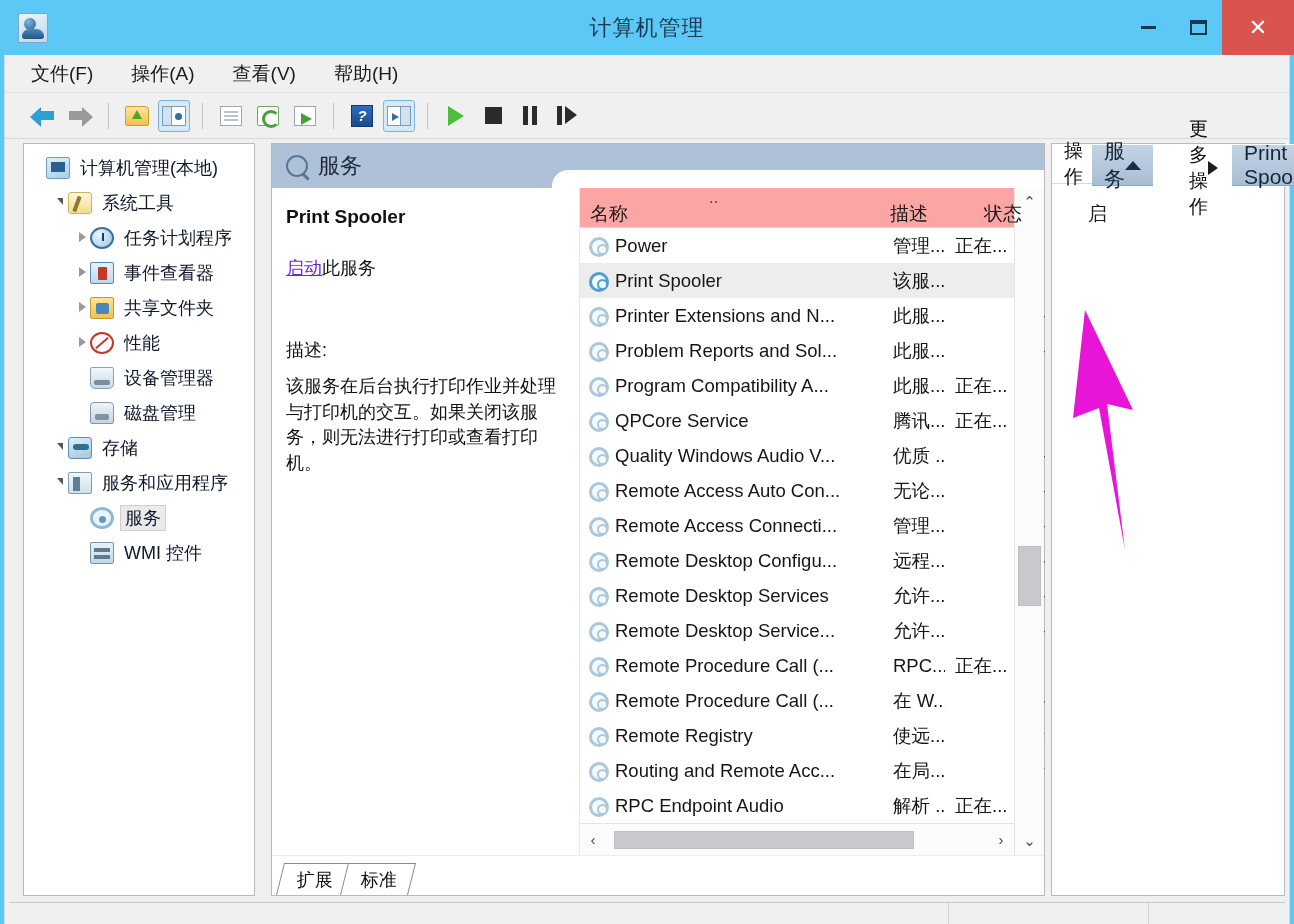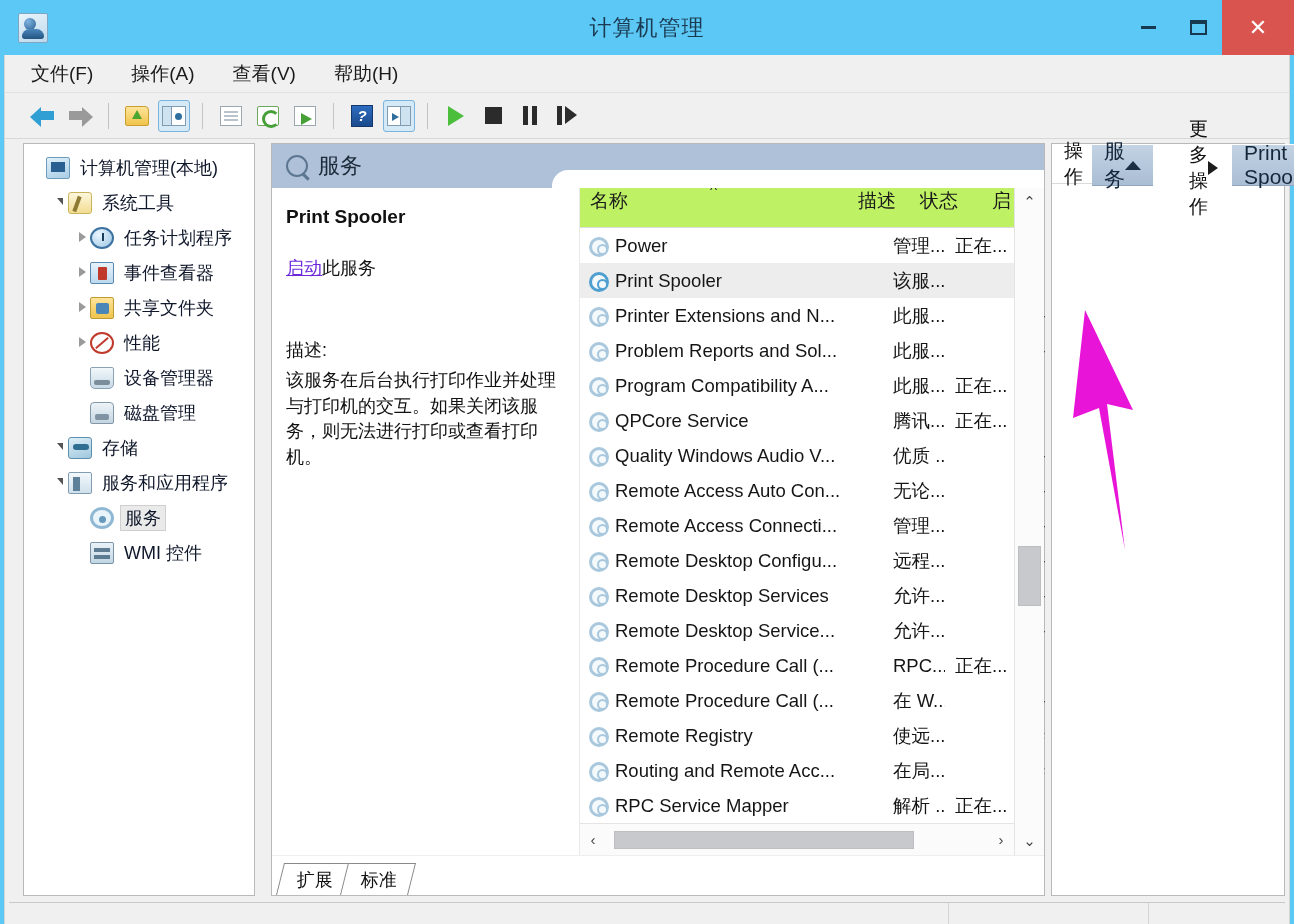--- a/index.html
+++ b/index.html
@@ -203,31 +203,31 @@
 
   .detail {
     width: 308px; flex: 0 0 308px;
     padding: 14px 16px 0 14px;
     font-size: 18px; color: #111;
     border-right: 1px solid #e9e9e9;
   }
   .detail .svcname { font-weight: bold; font-size: 19px; margin: 4px 0 28px 0; }
   .detail .link { color: #6d28d9; text-decoration: underline; font-size: 18px; }
   .detail .desc-label { margin-top: 58px; font-size: 18px; }
-  .detail .desc-body { font-size: 18px; line-height: 1.42; margin-top: 6px; }
+  .detail .desc-body { font-size: 18px; line-height: 1.42; margin-top: 12px; }
 
   .listwrap { flex: 1 1 auto; min-width: 0; display: flex; flex-direction: column; }
   .list-inner { flex: 1 1 auto; display:flex; min-height:0; }
   .listcol { flex: 1 1 auto; min-width: 0; display: flex; flex-direction: column; }
 
   .lhead {
     height: 40px; flex: 0 0 40px;
-    display: flex; align-items: flex-start;
-    background: #bef264; border-bottom: 1px solid #dcdcdc;
-    position: relative; font-size: 19px; color: #1b1b1b;
+    display: flex; align-items: flex-end;
+    background: #fca5a5; border-bottom: 1px solid #dcdcdc;
+    position: relative; font-size: 19px; color: #1b1b1b; gap: 32px;
   }
   .lhead .hc { padding-left: 10px; overflow: hidden; white-space: nowrap; }
   .hc.c-name { width: 268px; flex: 0 0 268px; position: relative; }
   .hc.c-desc { width: 62px; flex: 0 0 62px; }
   .hc.c-stat { width: 72px; flex: 0 0 72px; }
   .hc.c-start{ width: 40px; flex: 0 0 40px; }
   .sortcaret { position: absolute; left: 130px; top: -7px; color:#333; font-size: 15px; }
 
   .lrow {
     height: 35px; flex: 0 0 35px;
@@ -590,21 +590,21 @@
                     </div>
                     <div class="lrow">
                       <i class="svcico"></i>
                       <div class="cell-name">Routing and Remote Acc...</div>
                       <div class="cell-desc">在局...</div>
                       <div class="cell-stat"></div>
                       <div class="cell-start">禁</div>
                     </div>
                     <div class="lrow">
                       <i class="svcico"></i>
-                      <div class="cell-name">RPC Service Mapper</div>
+                      <div class="cell-name">RPC Endpoint Audio</div>
                       <div class="cell-desc">解析 ...</div>
                       <div class="cell-stat">正在...</div>
                       <div class="cell-start">自</div>
                     </div>
                   </div>
                 <div class="hsb">
                   <div class="hsb-btn">‹</div>
                   <div class="hsb-track">
                     <div class="hsb-thumb"></div>
                   </div>

